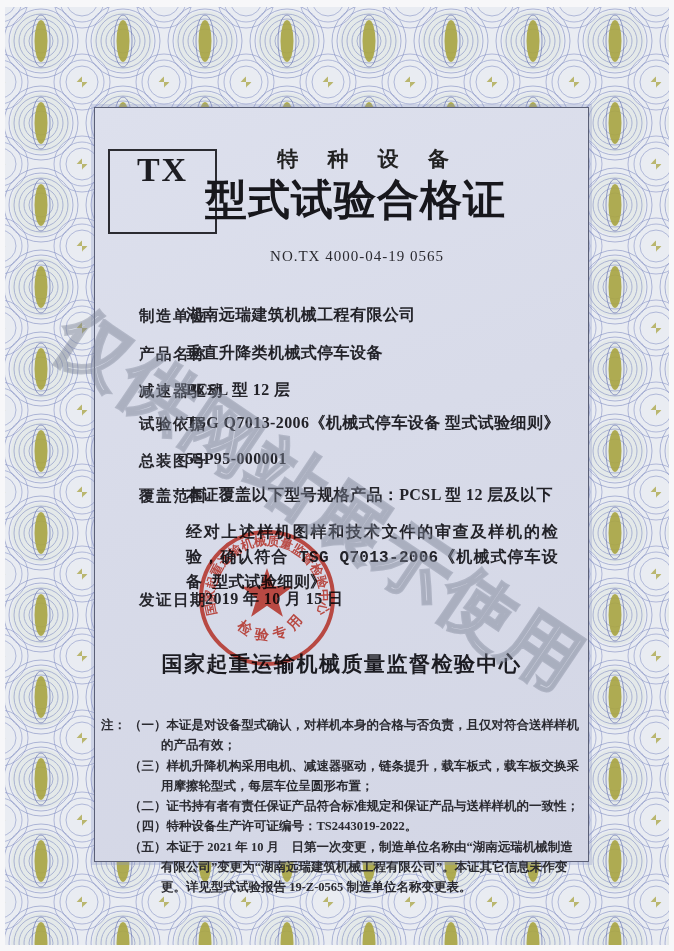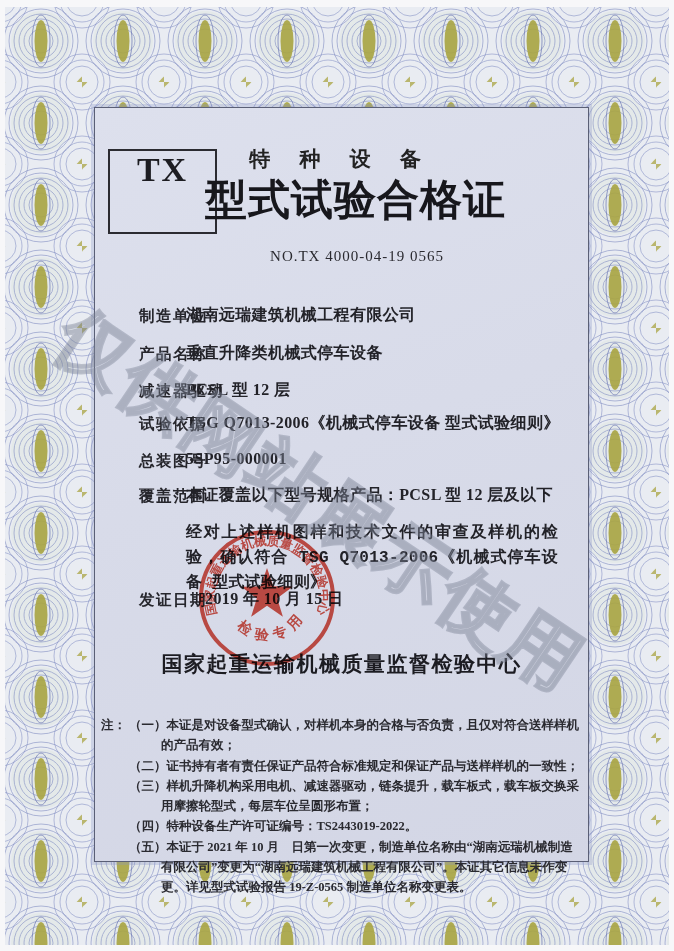--- a/index.html
+++ b/index.html
@@ -15,21 +15,21 @@
     background:linear-gradient(160deg,#dde0ed 0%,#d8dbe9 45%,#d3d6e5 100%);
     border:1px solid #5a5f75;
     box-shadow:0 0 0 3px rgba(139,150,198,.30);
   }
   .abs{position:absolute;}
   .tx-box{
     left:13px;top:41px;width:105px;height:81px;border:2px solid #2b2b31;
     display:flex;align-items:flex-start;justify-content:center;
     font-size:34px;font-weight:bold;letter-spacing:2px;color:#1d1d22;
   }
-  .title-small{left:76px;top:37px;width:340px;text-align:center;
+  .title-small{left:104px;top:37px;width:340px;text-align:center;
     font-size:21px;font-weight:600;letter-spacing:12px;color:#222;}
   .title-main{left:110px;top:64px;width:365px;text-align:left;
     font-size:42px;font-weight:bold;letter-spacing:1px;color:#17171c;white-space:nowrap;}
   .cert-no{left:112px;top:140px;width:300px;text-align:center;
     font-size:15px;letter-spacing:1px;color:#2a2a30;}
   .frow-label{left:44px;font-size:15.5px;letter-spacing:1.5px;font-weight:600;color:#26262c;white-space:nowrap;}
   .frow-value{left:91px;font-size:16px;letter-spacing:.4px;font-weight:600;color:#222228;white-space:nowrap;}
   .confirm{left:91px;top:413px;width:372px;font-size:16px;font-weight:600;
     line-height:25px;letter-spacing:.3px;color:#222228;text-align:justify;font-family:Liberation Mono, monospace;}
   .issuer{left:0;top:542px;width:493px;text-align:center;
@@ -138,22 +138,22 @@
       <polygon fill="#d5392b" points="85,55 91.3,73.3 110.7,73.7 95.2,85.3 100.9,103.8 85,92.7 69.1,103.8 74.8,85.3 59.3,73.7 78.7,73.3"></polygon>
       <text font-size="14" font-weight="bold" fill="#d5392b">
         <textPath href="#botPath" startOffset="7" textLength="96">检验专用章</textPath>
       </text>
     </svg>
 
     <div class="abs notes">
       <span class="notes-label">注：</span>
       <div class="note-list">
         <div class="note-item">（一）本证是对设备型式确认，对样机本身的合格与否负责，且仅对符合送样样机的产品有效；</div>
+        <div class="note-item">（三）样机升降机构采用电机、减速器驱动，链条提升，载车板式，载车板交换采用摩擦轮型式，每层车位呈圆形布置；</div>
         <div class="note-item">（二）证书持有者有责任保证产品符合标准规定和保证产品与送样样机的一致性；</div>
-        <div class="note-item">（三）样机升降机构采用电机、减速器驱动，链条提升，载车板式，载车板交换采用摩擦轮型式，每层车位呈圆形布置；</div>
         <div class="note-item">（四）特种设备生产许可证编号：TS2443019-2022。</div>
         <div class="note-item">（五）本证于 2021 年 10 月　日第一次变更，制造单位名称由“湖南远瑞机械制造有限公司”变更为“湖南远瑞建筑机械工程有限公司”。本证其它信息未作变更。详见型式试验报告 19-Z-0565 制造单位名称变更表。</div>
       </div>
     </div>
 
   </div>
 
   <div class="watermark">仅供网站展示使用</div>
 
 </div>

